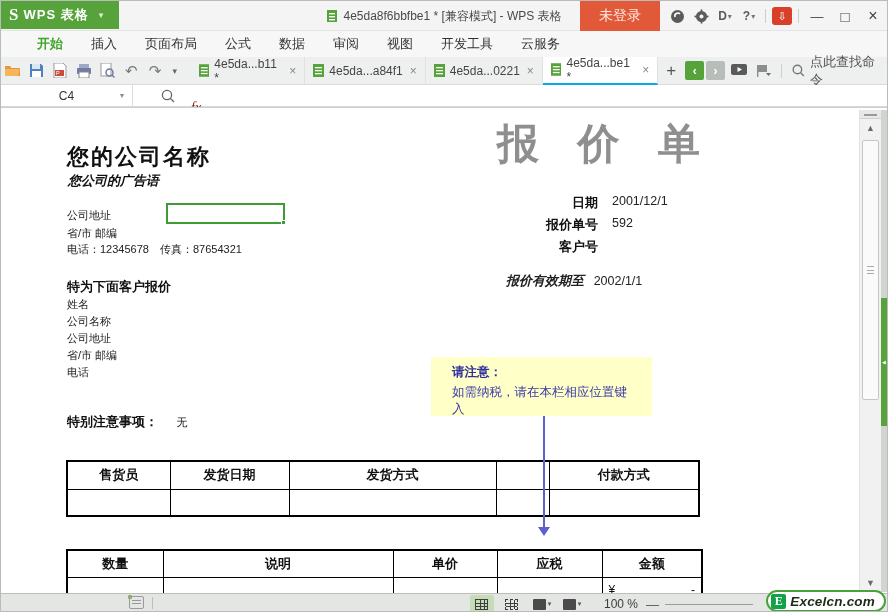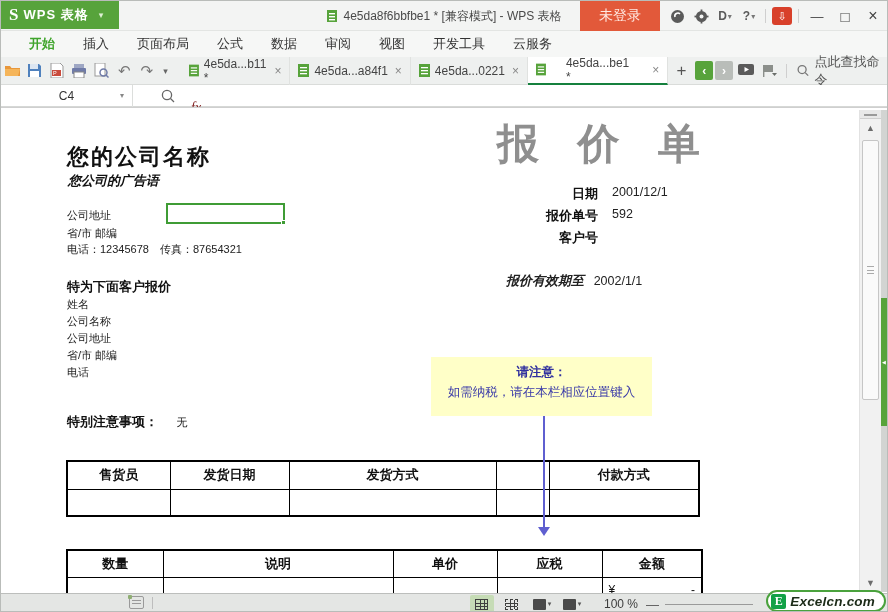--- a/index.html
+++ b/index.html
@@ -20,35 +20,35 @@
   .login-btn { position:absolute; left:579px; top:0; width:80px; height:30px; background:#e2593a; color:#ffe9e2;
                font-size:14px; display:flex; align-items:center; justify-content:center; cursor:pointer; }
   .tb-icons { position:absolute; right:0; top:0; height:30px; display:flex; align-items:center; }
   .tb-ic { width:24px; height:30px; display:flex; align-items:center; justify-content:center; color:#5a5a5a; font-size:12px; cursor:pointer; }
   .tb-ic .dd { font-size:8px; color:#777; margin-left:1px; }
   .tb-sep { width:1px; height:14px; background:#cfcfcf; margin:0 4px; }
   .dl-ic { width:20px; height:18px; background:#d8402a; border-radius:3px; color:#fff; font-size:11px; line-height:18px; text-align:center; }
   .win-btn { width:28px; height:30px; display:flex; align-items:center; justify-content:center; color:#444; font-size:13px; cursor:pointer; }
 
   
-  .menubar { height:26px; background:#f6f7f6; display:flex; align-items:center; padding-left:14px; }
+  .menubar { height:26px; background:#f6f7f6; display:flex; align-items:center; padding-left:22px; }
   .menu-item { font-size:13px; color:#333; padding:0 14px; cursor:pointer; line-height:26px; }
   .menu-item.active { color:#3fa42b; font-weight:bold; }
 
   
   .toolbar { position:relative; height:28px; background:#eef0ef; border-bottom:1px solid #dadcda; display:flex; align-items:center; }
   .q-ic { width:24px; height:26px; display:flex; align-items:center; justify-content:center; cursor:pointer; }
   .q-glyph { font-size:15px; color:#777; }
   .q-dd { font-size:9px; color:#666; width:16px; text-align:center; cursor:pointer; }
   .doctabs { display:flex; height:28px; margin-left:8px; }
   .doctab { display:flex; align-items:center; height:28px; padding:0 8px; font-size:12px; color:#444;
             border-right:1px solid #e0e2e0; cursor:pointer; }
   .doctab .sheet-ic { margin-right:5px; }
   .doctab .close { margin-left:7px; color:#888; font-size:12px; cursor:pointer; }
-  .doctab.active { background:#fff; border-bottom:2px solid #15803d;gap:15px; }
+  .doctab.active { background:#fff; border-bottom:2px solid #0ea5e9; }
   .tab-plus { font-size:17px; color:#555; padding:0 8px; cursor:pointer; }
   .nav-btn { width:19px; height:19px; border-radius:2px; margin:0 1px; color:#fff; font-size:12px; font-weight:bold;
              display:flex; align-items:center; justify-content:center; cursor:pointer; }
   .nav-prev { background:#57a33b; }
   .nav-next { background:#b9bdb9; }
   .misc-ic { width:26px; height:26px; display:flex; align-items:center; justify-content:center; cursor:pointer; color:#555; }
   .cmd-search { display:flex; align-items:center; font-size:13px; color:#555; margin-left:6px; cursor:text; }
   .cmd-search svg { margin-right:5px; }
 
   
@@ -70,21 +70,21 @@
   .sel-handle { position:absolute; right:-3px; bottom:-3px; width:5px; height:5px; background:#3f9c35; border:1px solid #fff; }
   .quote-title { left:496px; top:8px; font-size:42px; color:#8f8f8f; font-family:"Liberation Serif","DejaVu Serif",serif;
                  letter-spacing:14px; font-weight:bold; }
   .meta-row { display:flex; }
   .meta-label { width:92px; text-align:right; font-weight:bold; font-size:13px; color:#111; }
   .meta-value { margin-left:14px; font-size:12.5px; color:#222; min-width:70px; }
   .valid-line { left:505px; top:164px; font-size:13px; color:#222; }
   .valid-label { font-style:italic; font-family:"Liberation Serif","DejaVu Serif",serif; font-weight:bold; }
   .valid-value { font-size:12.5px; margin-left:6px; }
   .section-title { font-size:13px; font-weight:bold; color:#111; }
-  .note-box { left:430px; top:249px; width:221px; height:59px; background:#ffffc8; padding:7px 9px; z-index:3;text-align:center; }
+  .note-box { left:430px; top:249px; width:221px; height:59px; background:#ffffc8; padding:7px 21px; z-index:3; }
   .note-title { font-size:12.5px; font-weight:bold; color:#30309e; margin-bottom:3px; }
   .note-body { font-size:12.5px; color:#3a3aa8; }
   .arrow-line { left:542px; top:308px; width:2px; height:112px; background:#5f5fd0; z-index:2; }
   .arrow-head { left:537px; top:419px; width:0; height:0; border-left:6px solid transparent; border-right:6px solid transparent;
                 border-top:9px solid #5f5fd0; z-index:2; }
   table.doc-table { border-collapse:collapse; position:absolute; z-index:1; background:#fff; }
   table.doc-table th, table.doc-table td { border:1px solid #000; font-size:13px; color:#111; text-align:center; }
   table.doc-table { border:2px solid #000; }
   .t1 { left:65px; top:352px; }
   .t1 th { height:28px; font-weight:bold; }
@@ -333,21 +333,21 @@
 
     <div class="abs doc-line" style="left:66px; top:100px;">公司地址</div>
     <div class="abs sel-box">
       <span class="sel-handle"></span>
     </div>
     <div class="abs doc-line" style="left:66px; top:118px;">省/市 邮编</div>
     <div class="abs doc-line" style="left:66px; top:134px;">电话：12345678　传真：87654321</div>
 
     <div class="abs quote-title">报 价 单</div>
 
-    <div class="abs" style="left:505px; top:77px;">
+    <div class="abs" style="left:505px; top:86px;">
       <div class="meta-row" style="margin-bottom:4px;">
         <span class="meta-label">日期</span>
         <span class="meta-value">2001/12/1</span>
       </div>
       <div class="meta-row" style="margin-bottom:4px;">
         <span class="meta-label">报价单号</span>
         <span class="meta-value">592</span>
       </div>
       <div class="meta-row">
         <span class="meta-label">客户号</span>

